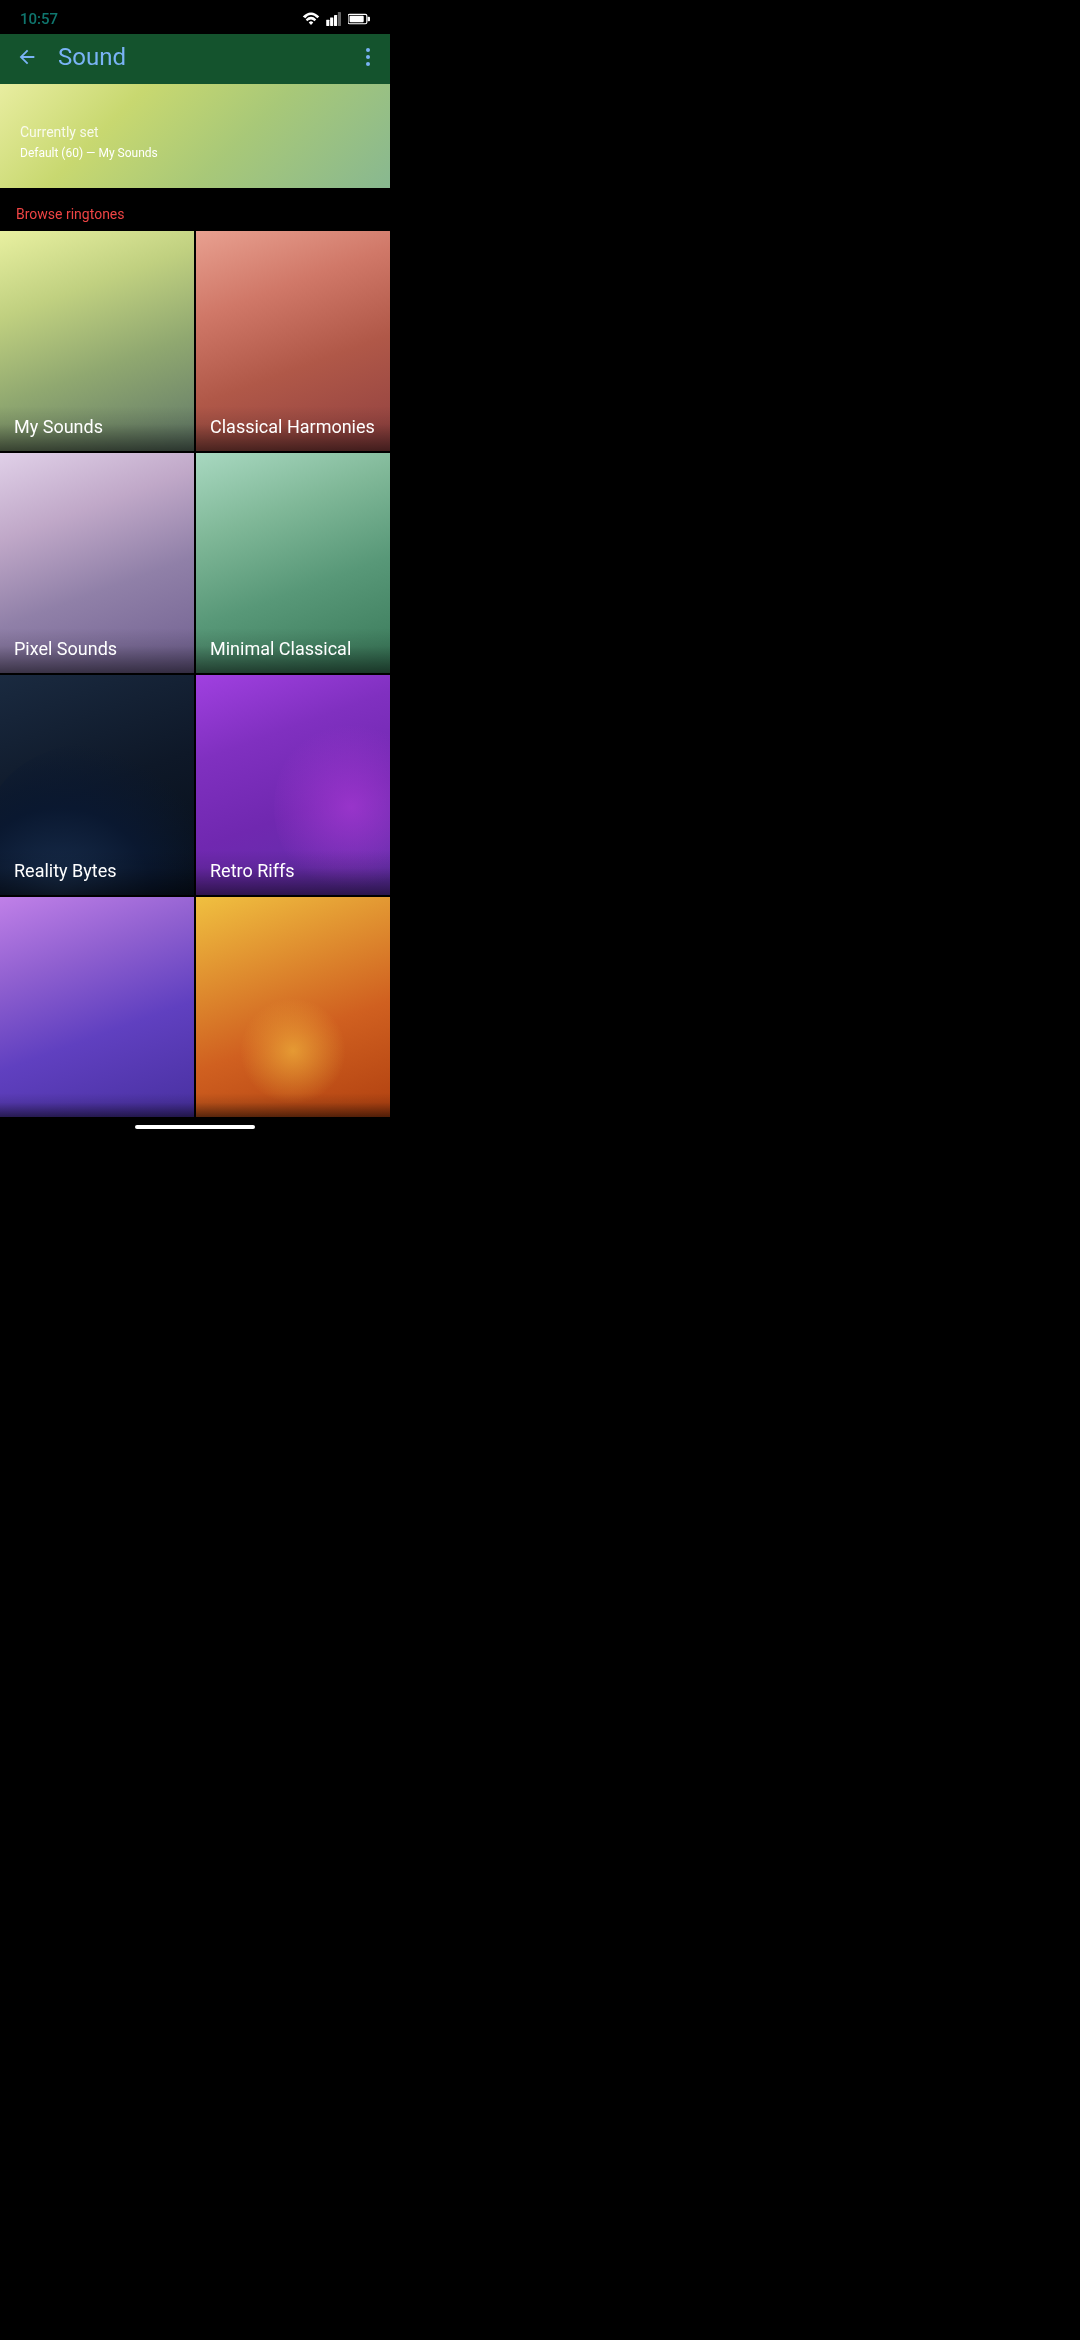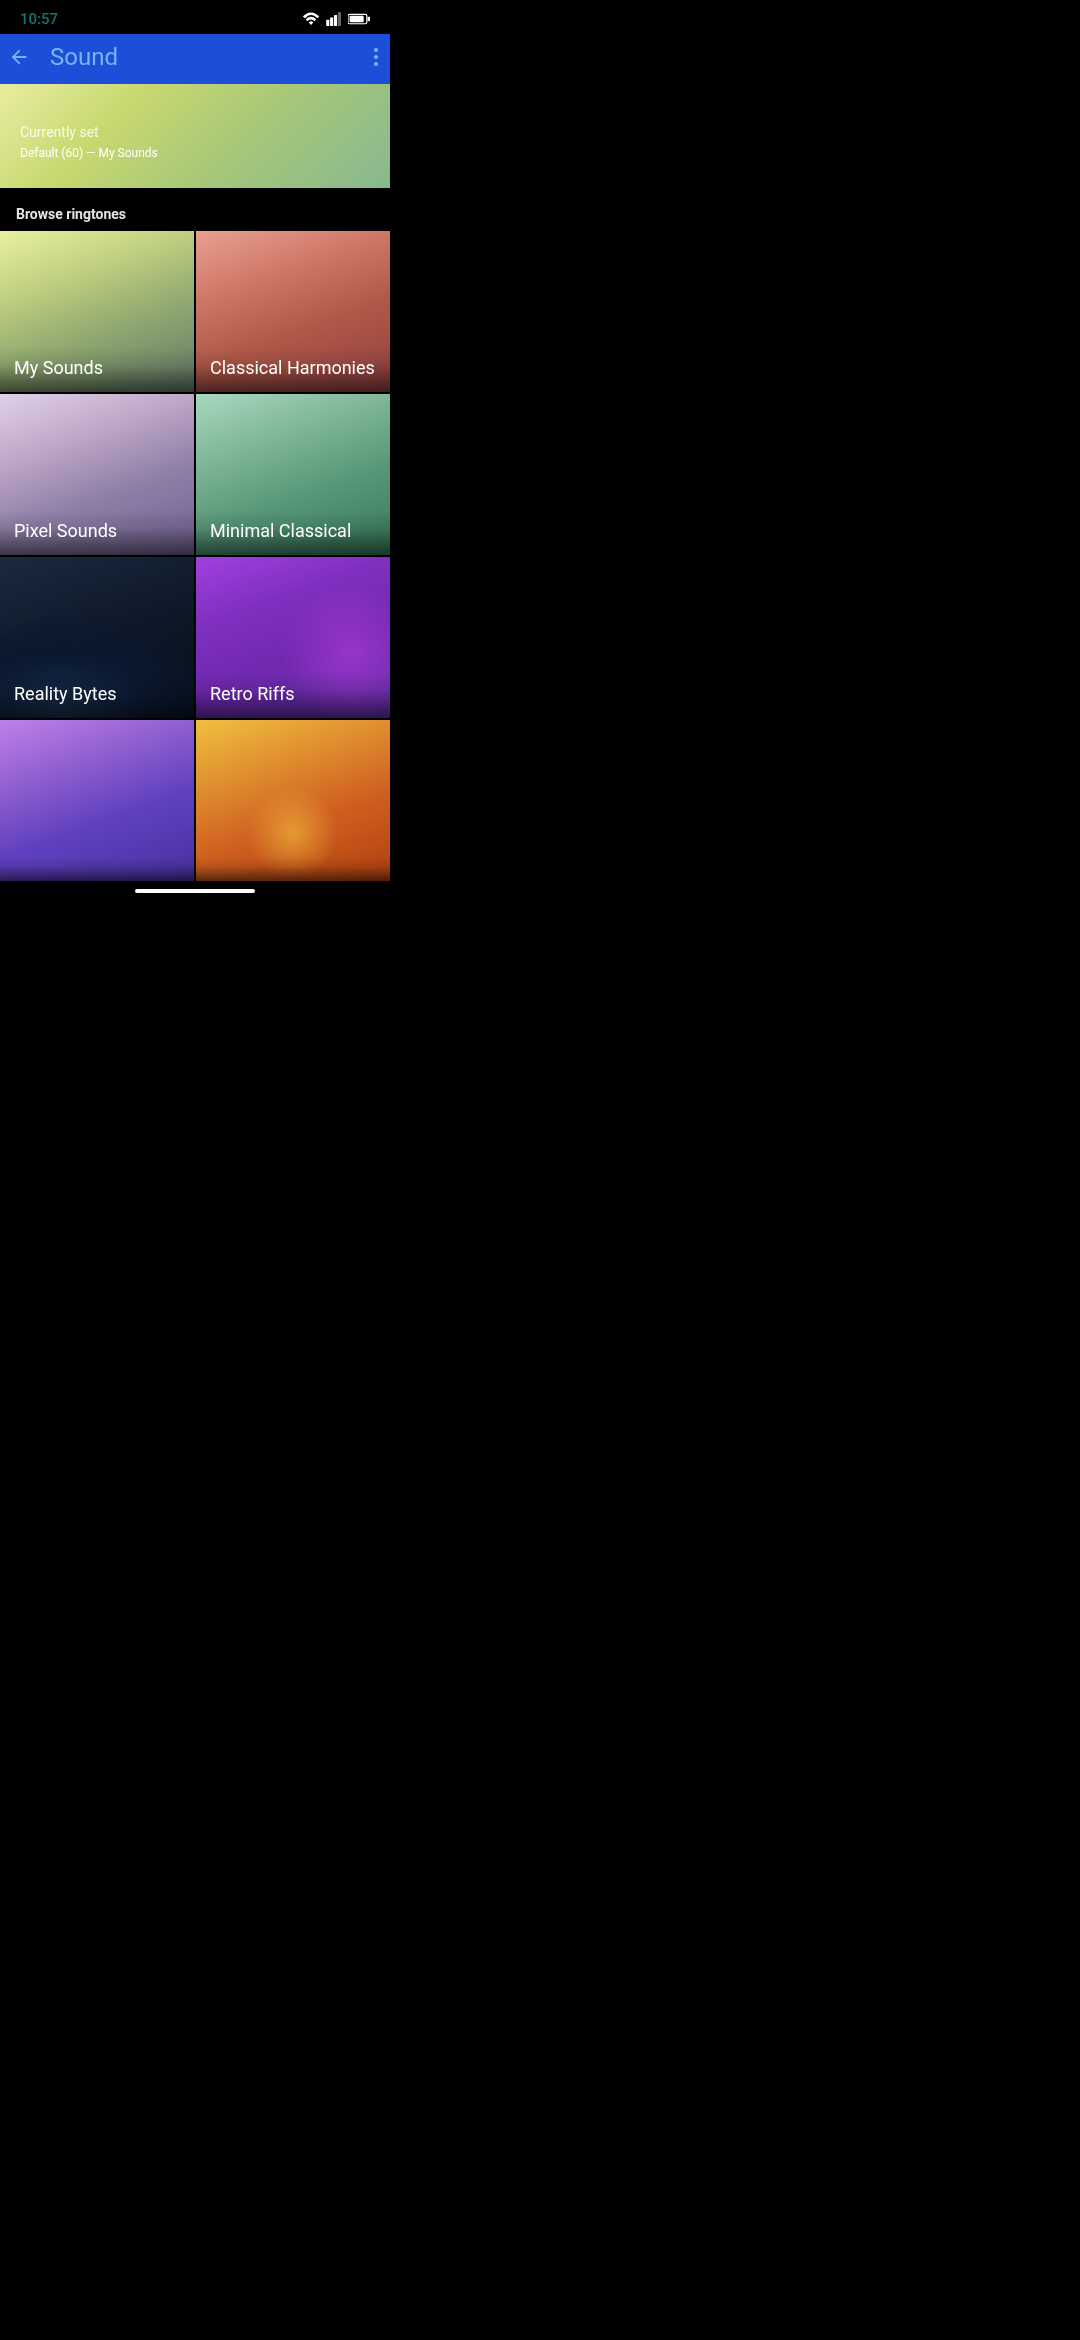--- a/index.html
+++ b/index.html
@@ -35,22 +35,22 @@
     }
 
     .status-icons svg {
       fill: #fff;
     }
 
     .toolbar {
       display: flex;
       align-items: center;
       justify-content: space-between;
-      padding: 8px 4px 12px;
-      background: #1d4ed8;
+      padding: 8px 12px 12px;
+      background: #14532d;
     }
 
     .toolbar-left {
       display: flex;
       align-items: center;
       gap: 16px;
     }
 
     .back-btn {
       background: none;
@@ -104,34 +104,34 @@
       font-weight: 400;
     }
 
     .browse-section {
       background: #000;
       padding: 16px 0 8px 16px;
     }
 
     .browse-label {
       font-size: 14px;
-      color: #e5e5e5;
-      font-weight: 700;
+      color: #ef4444;
+      font-weight: 400;
     }
 
     .grid {
       display: grid;
       grid-template-columns: 1fr 1fr;
       gap: 2px;
       background: #000;
     }
 
     .grid-item {
       position: relative;
-      height: 161px;
+      height: 220px;
       overflow: hidden;
       cursor: pointer;
     }
 
     .grid-item-bg {
       width: 100%;
       height: 100%;
     }
 
     .grid-item-label {

